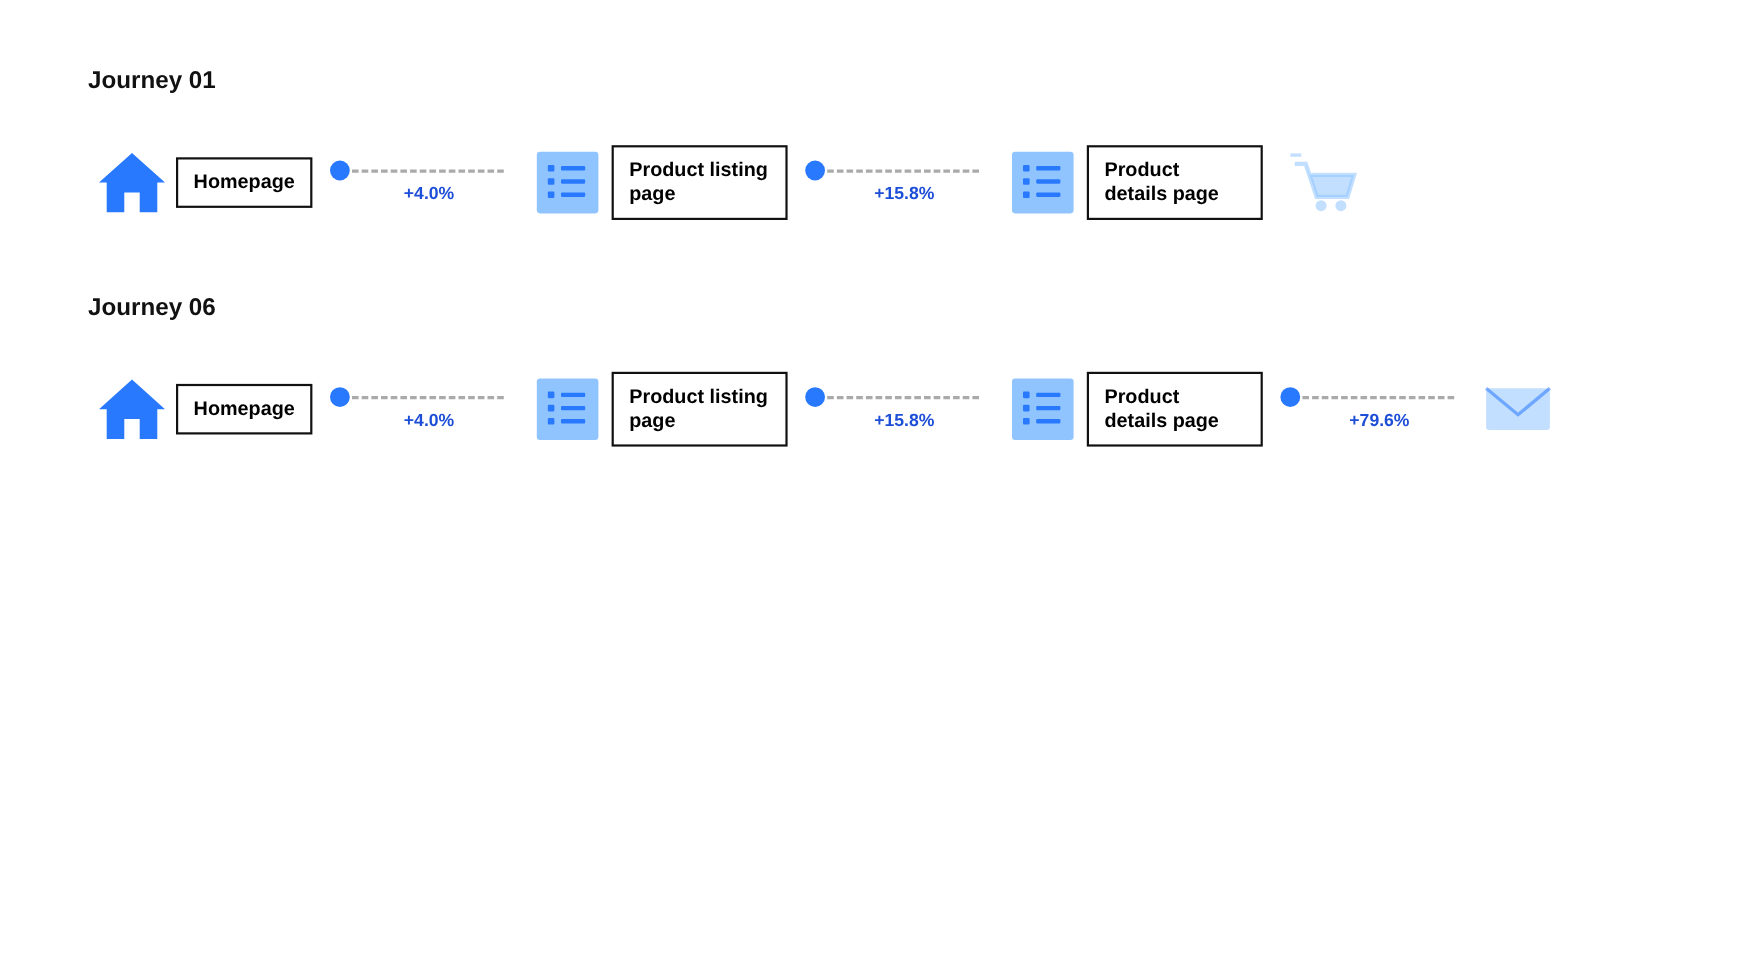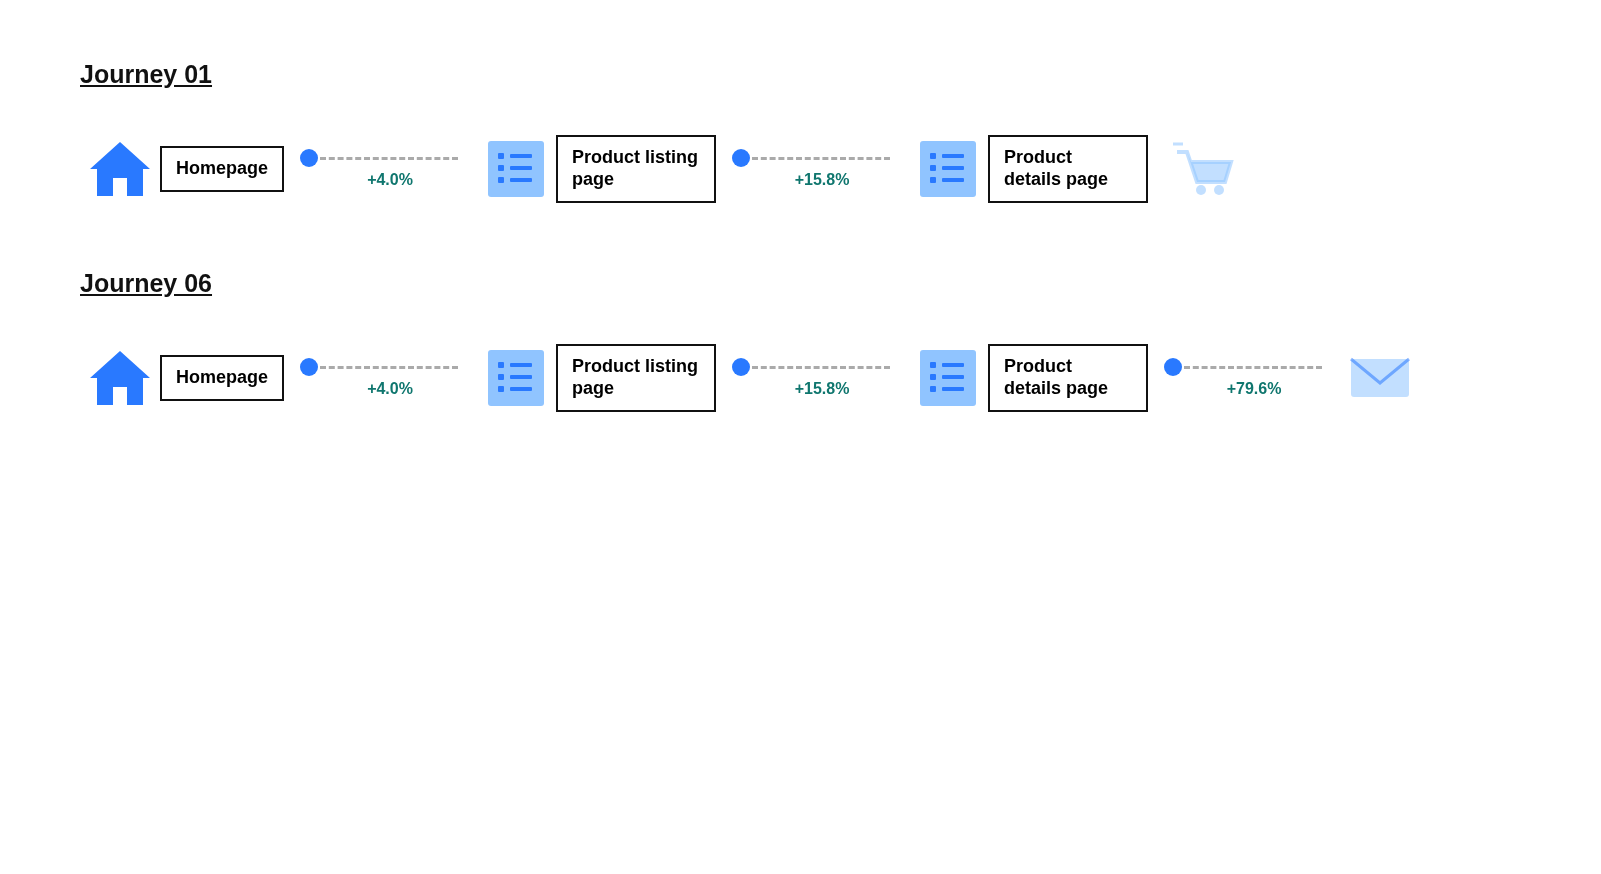--- a/index.html
+++ b/index.html
@@ -13,25 +13,24 @@
 
     .page-container {
       padding: 60px 80px;
     }
 
     .journey-section {
       margin-bottom: 60px;
     }
 
     .journey-title {
-      font-size: 25px;
+      font-size: 22px;
       font-weight: 800;
       color: #111;
       margin-bottom: 40px;
-      text-decoration: underline;
     }
 
     .journey-flow {
       display: flex;
       align-items: center;
       gap: 16px;
     }
 
     
     .node {
@@ -87,21 +86,21 @@
 
     .connector-dashes {
       flex: 1;
       border-top: 3px dashed #aaa;
       margin: 0 2px;
     }
 
     .connector-pct {
       font-size: 16px;
       font-weight: 700;
-      color: #0f766e;
+      color: #1d4ed8;
       margin-top: 4px;
       text-align: center;
       width: 100%;
       padding-left: 20px;
     }
 
     
     .icon-home svg { width: 70px; height: 70px; }
     .icon-listing svg { width: 72px; height: 72px; }
     .icon-details svg { width: 72px; height: 72px; }

